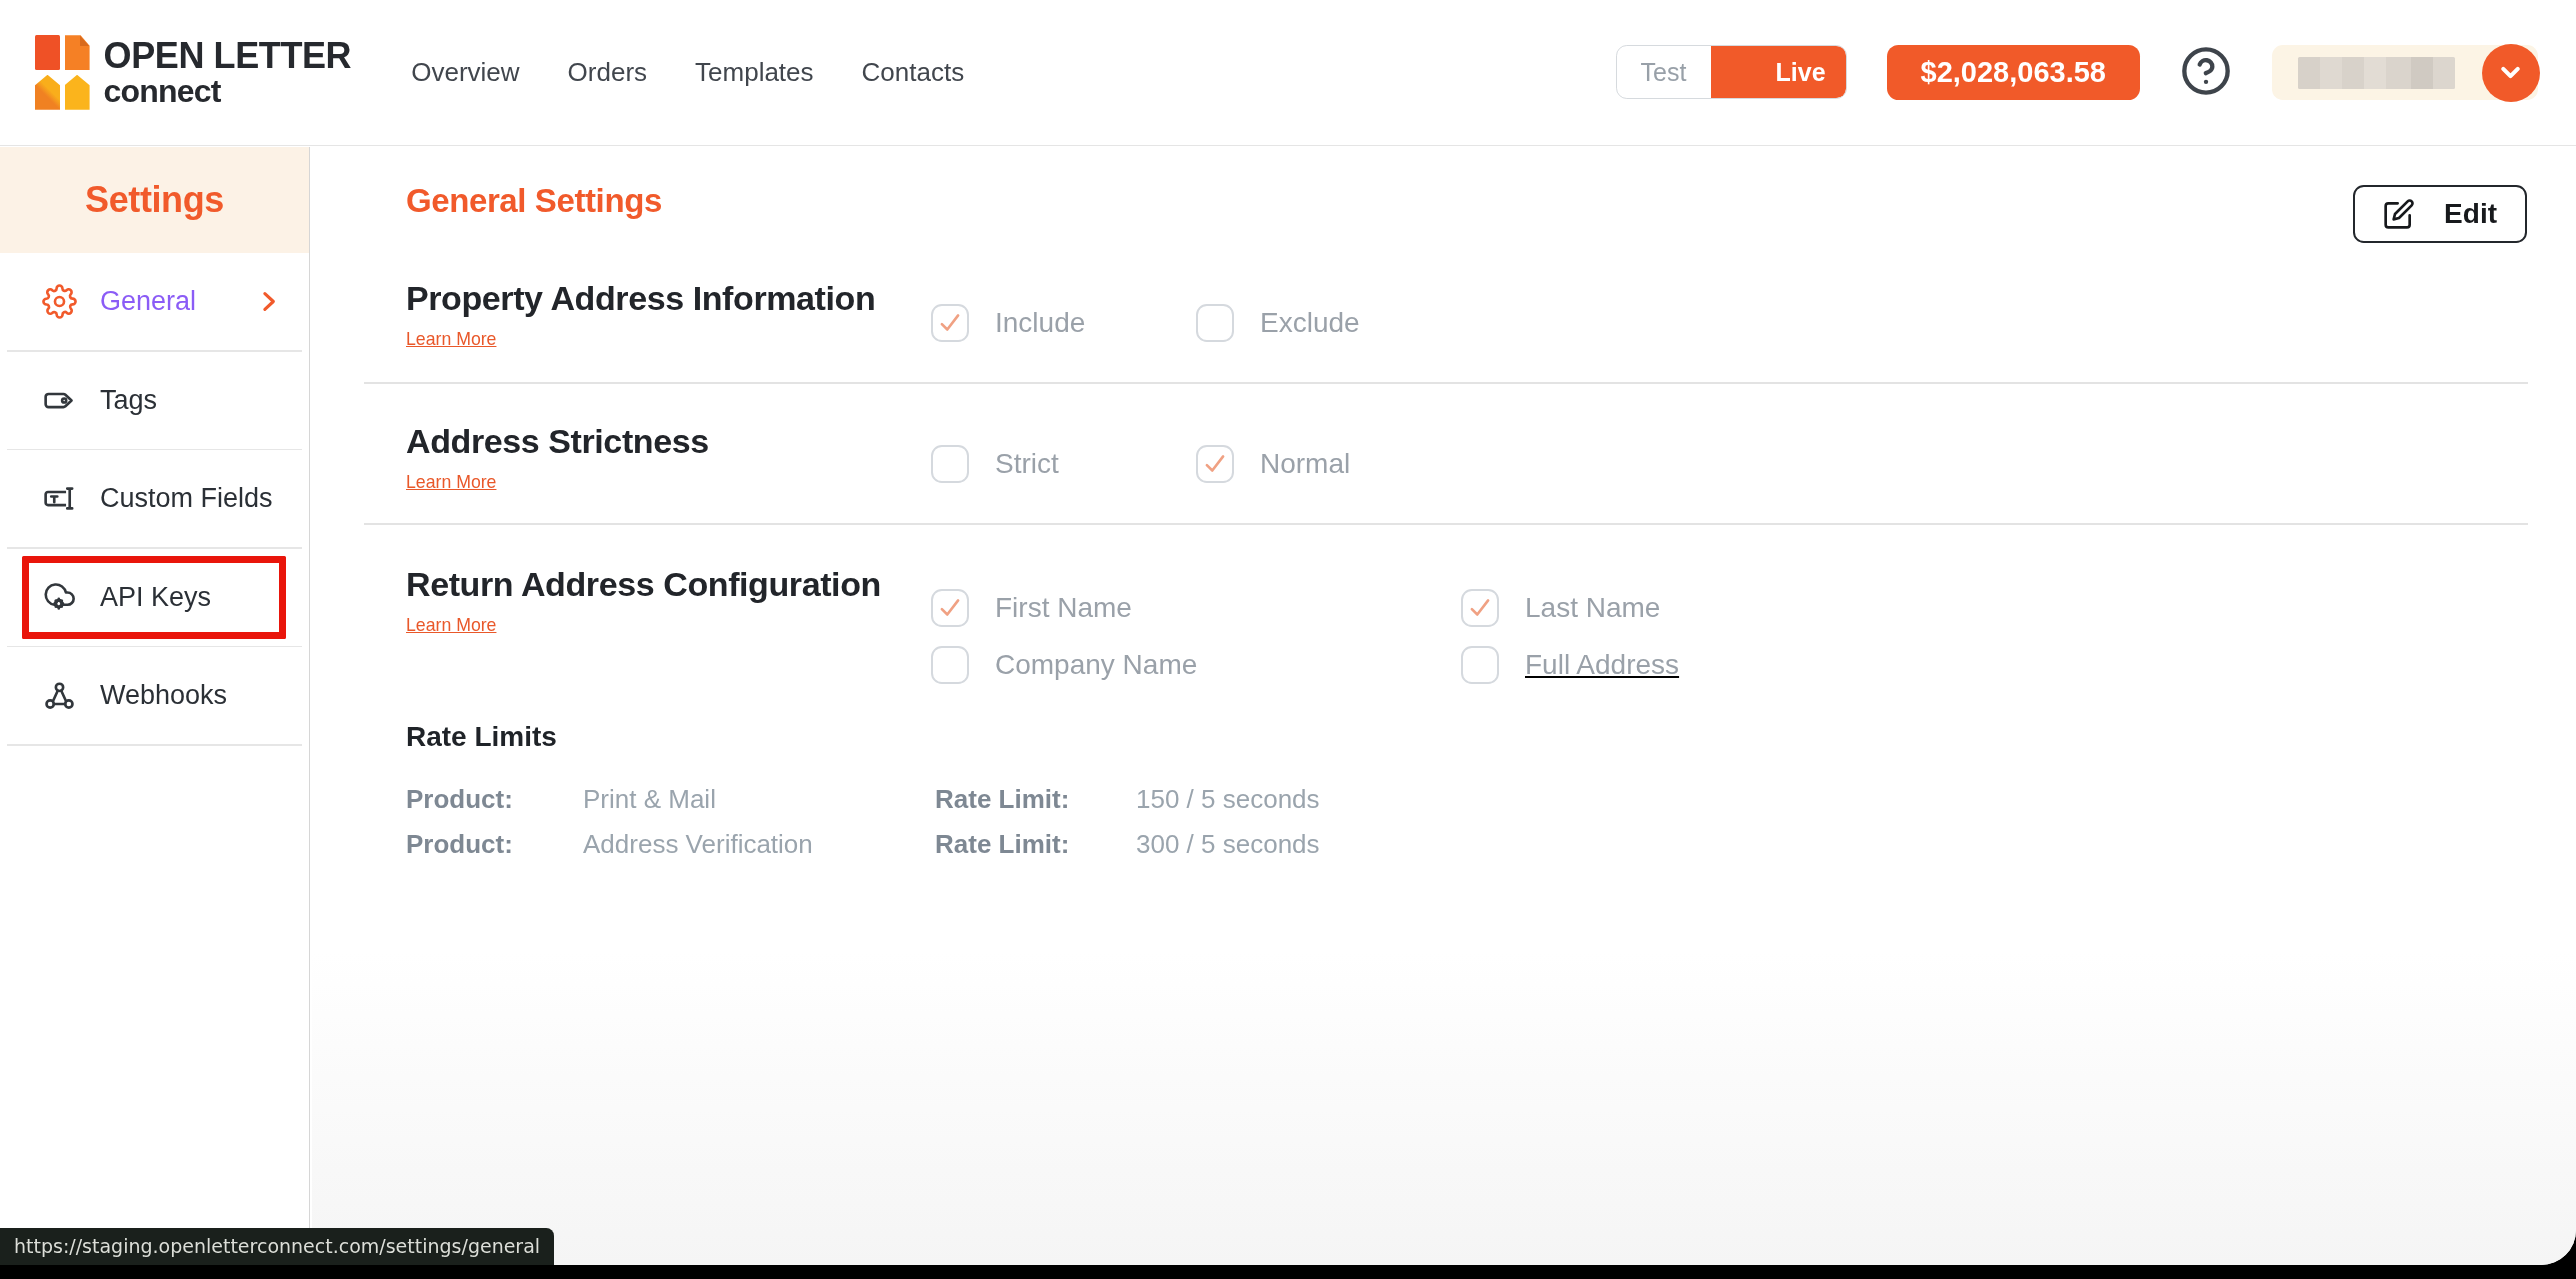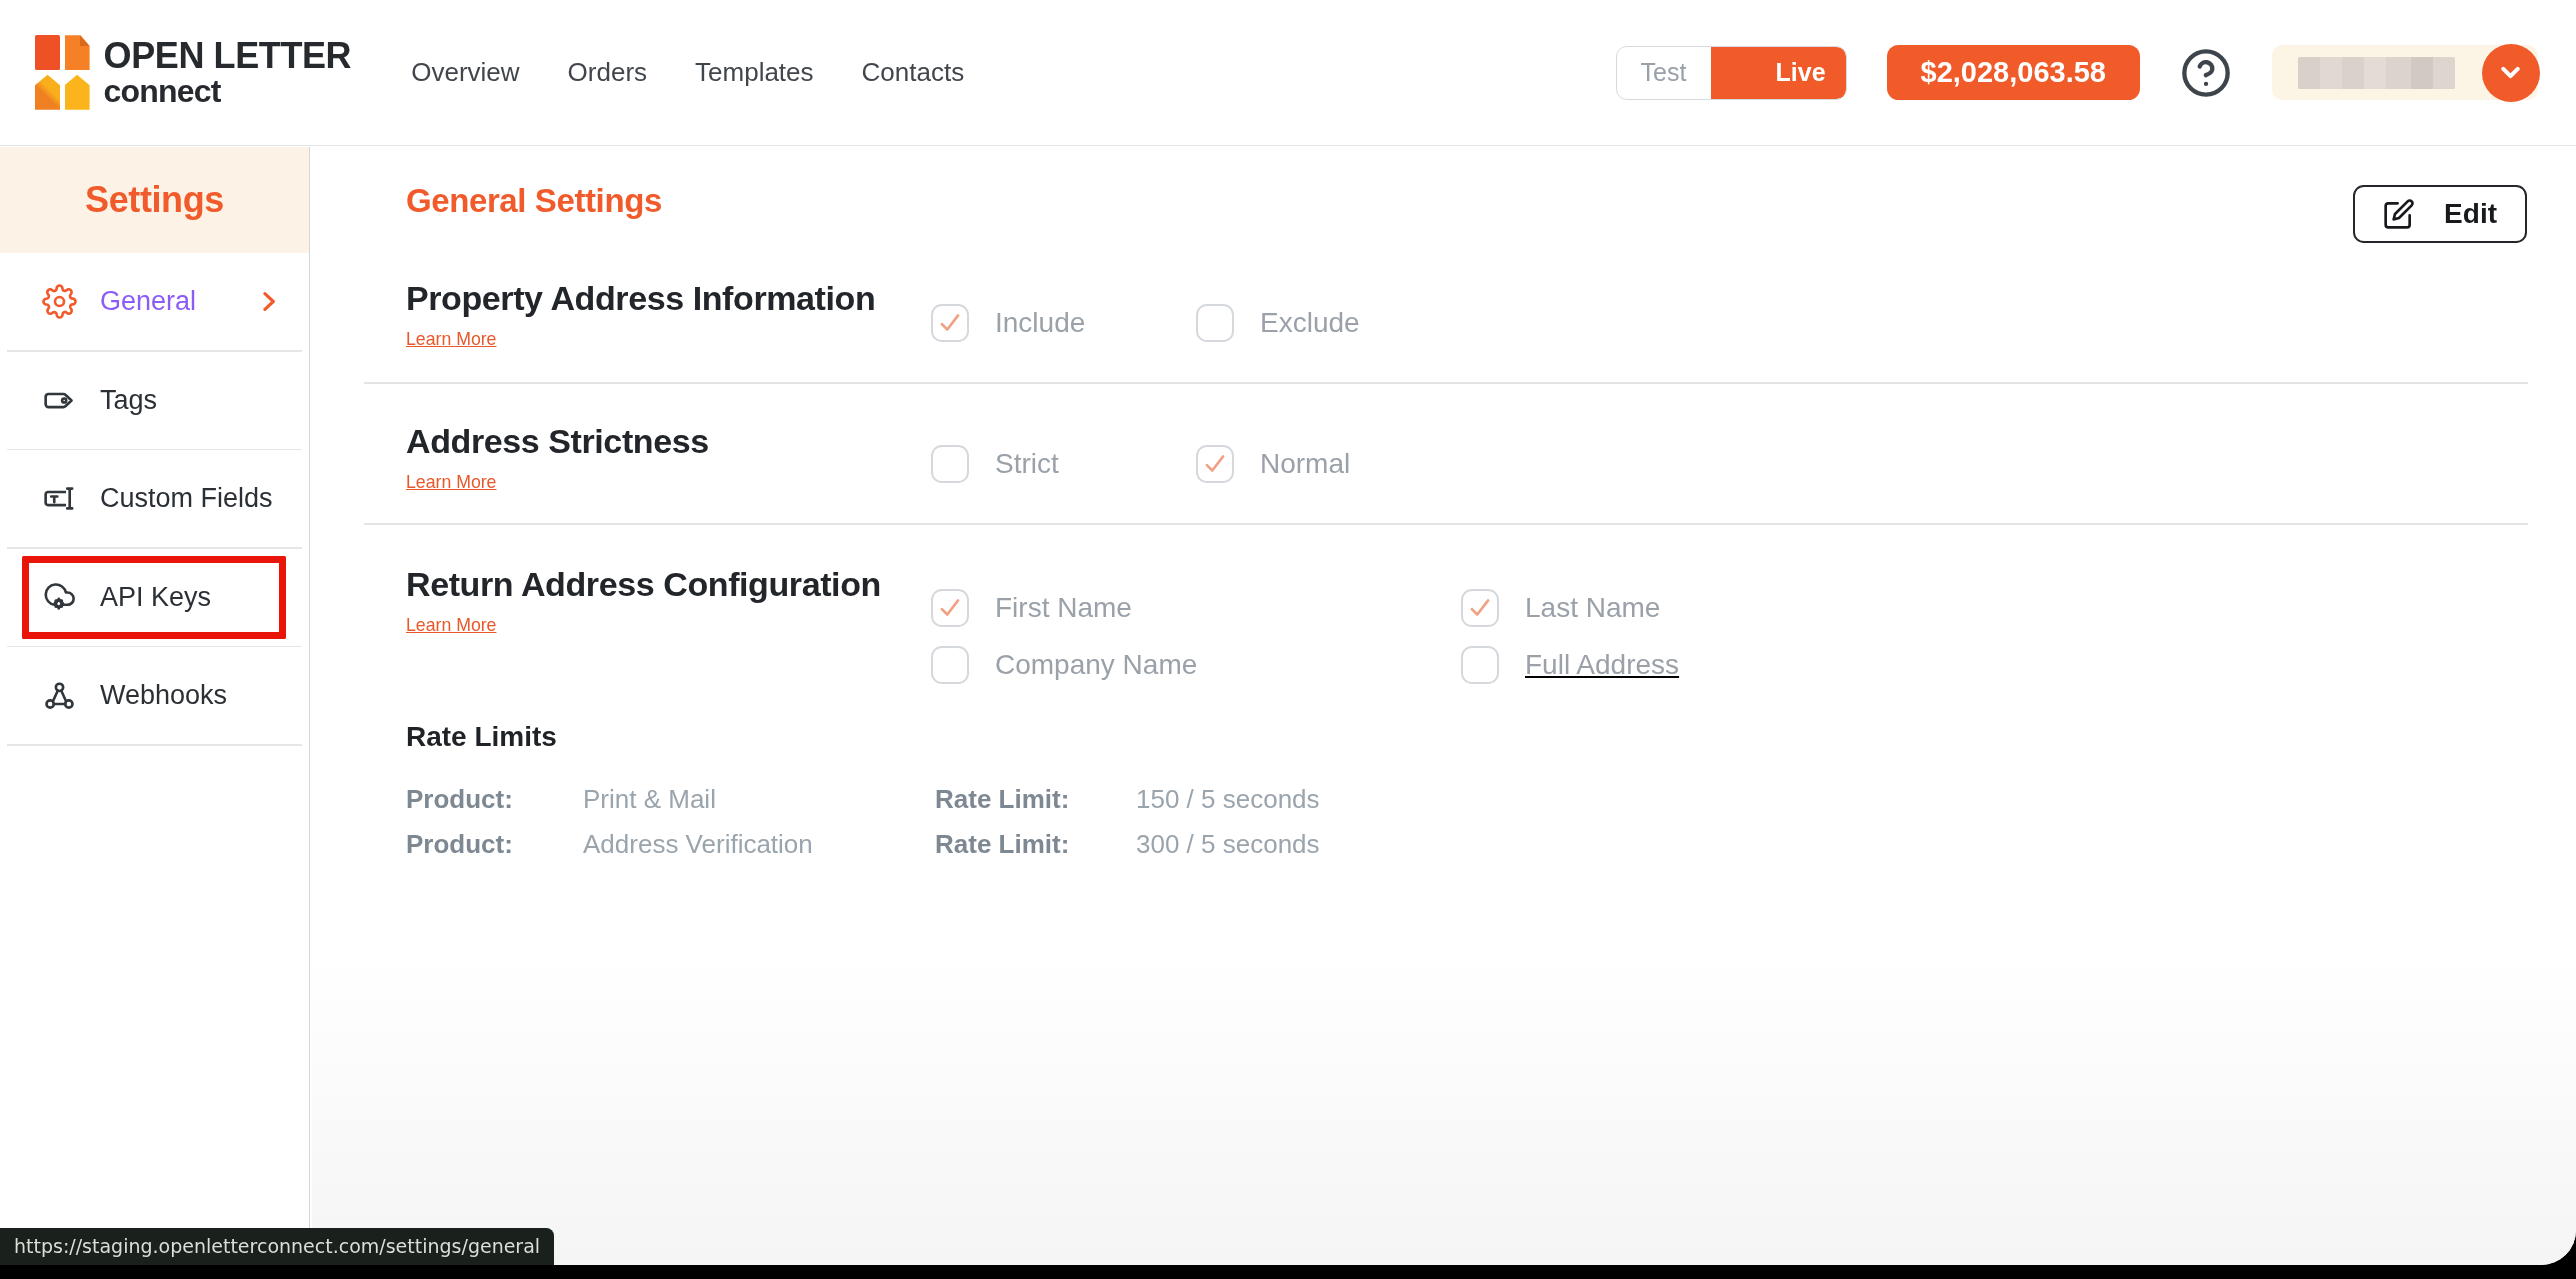--- a/index.html
+++ b/index.html
@@ -19,21 +19,21 @@
   .l2::after{content:"";position:absolute;left:60%;top:0;width:40%;height:32%;
              background:#D96A1C;clip-path:polygon(0 0,100% 100%,0 100%);}
   .l3{background:linear-gradient(45deg,#F08122 42%,#F9AE1B 58%);
       clip-path:polygon(50% 0,100% 30%,100% 100%,0 100%,0 30%);}
   .l4{background:#FBB41C;clip-path:polygon(50% 0,100% 30%,100% 100%,0 100%,0 30%);}
   .logo-text{margin-left:14px;line-height:1;}
   .logo-line1{font-size:36px;font-weight:800;letter-spacing:-0.4px;color:#26292E;}
   .logo-line2{font-size:32px;font-weight:800;letter-spacing:-0.8px;color:#26292E;margin-top:1.5px;}
   .nav{display:flex;gap:48px;margin-left:60px;}
   .nav-item{font-size:26px;color:#41464D;cursor:pointer;}
-  .hright{display:flex;align-items:center;gap:40px;margin-left:auto;margin-right:38px;}
+  .hright{display:flex;align-items:flex-start;gap:40px;margin-left:auto;margin-right:38px;}
   .mode-toggle{display:flex;height:54px;border:1.5px solid #D6DADE;border-radius:10.8px;
                overflow:hidden;box-sizing:border-box;background:#fff;}
   .mode-test{width:94px;display:flex;align-items:center;justify-content:center;
              font-size:25px;color:#98A0A8;}
   .mode-live{width:90px;display:flex;align-items:center;justify-content:center;
              font-size:25px;font-weight:700;color:#fff;background:#F15A29;border-radius:0 8.4px 8.4px 0;padding-left:45px;}
   .balance{height:55px;padding:0 34px;background:#F15A29;border-radius:11.5px;color:#fff;
            font-size:29px;font-weight:700;display:flex;align-items:center;}
   .help{width:52px;height:52px;color:#3E444B;}
   .userbox{position:relative;width:266px;height:55px;background:#FCF4E5;border-radius:10.8px;}

